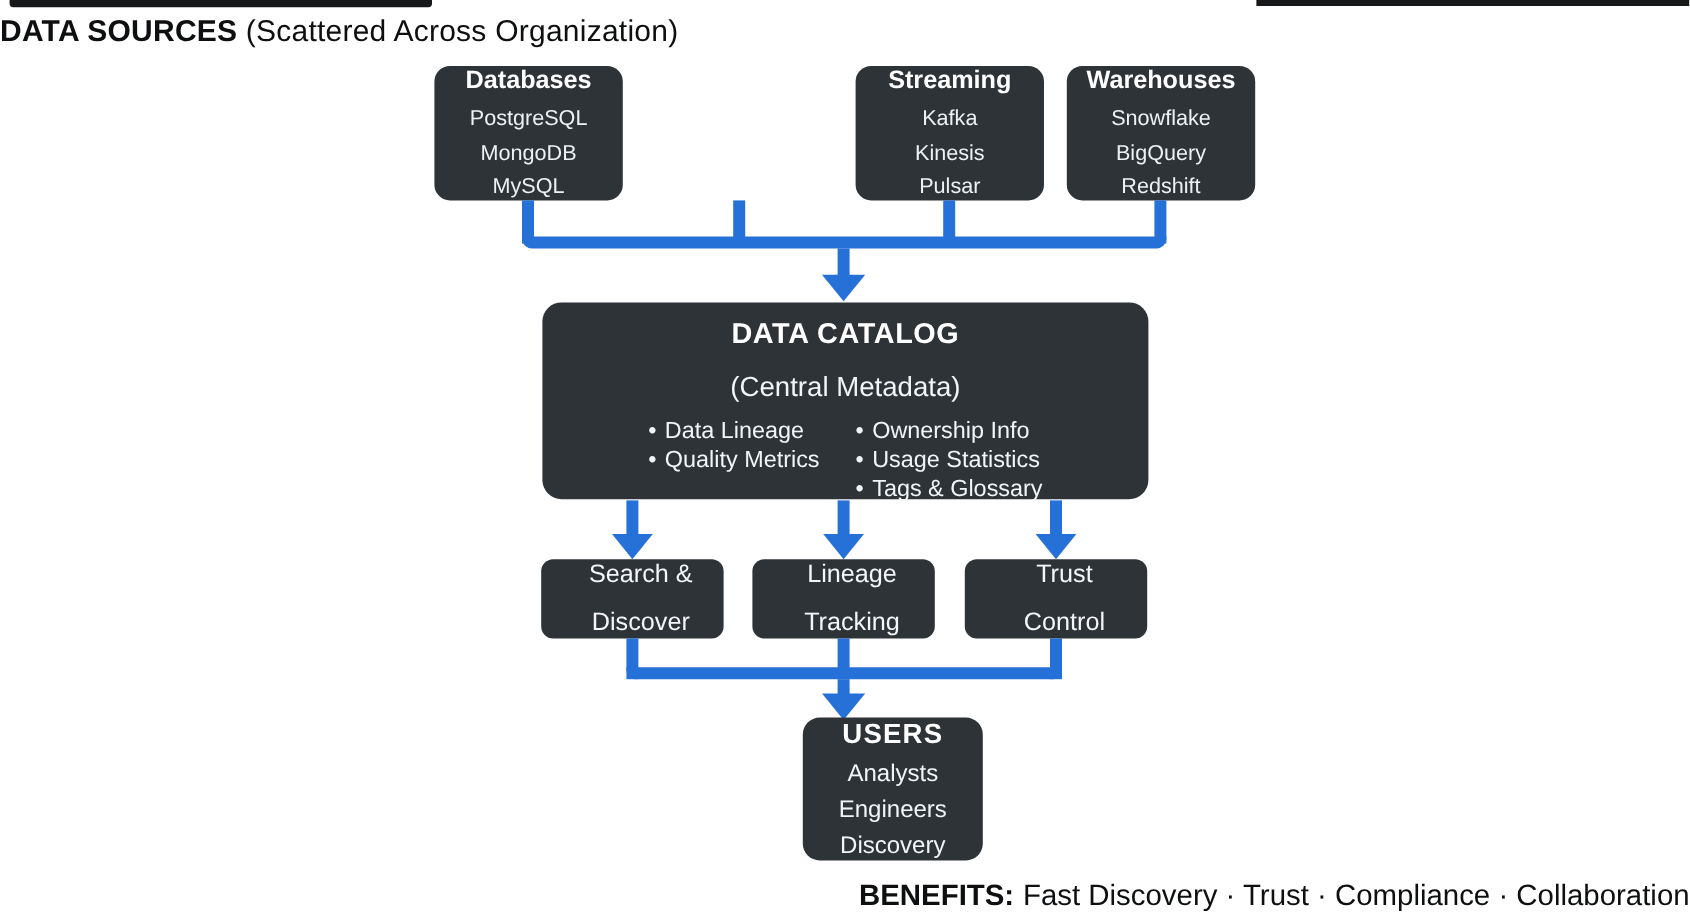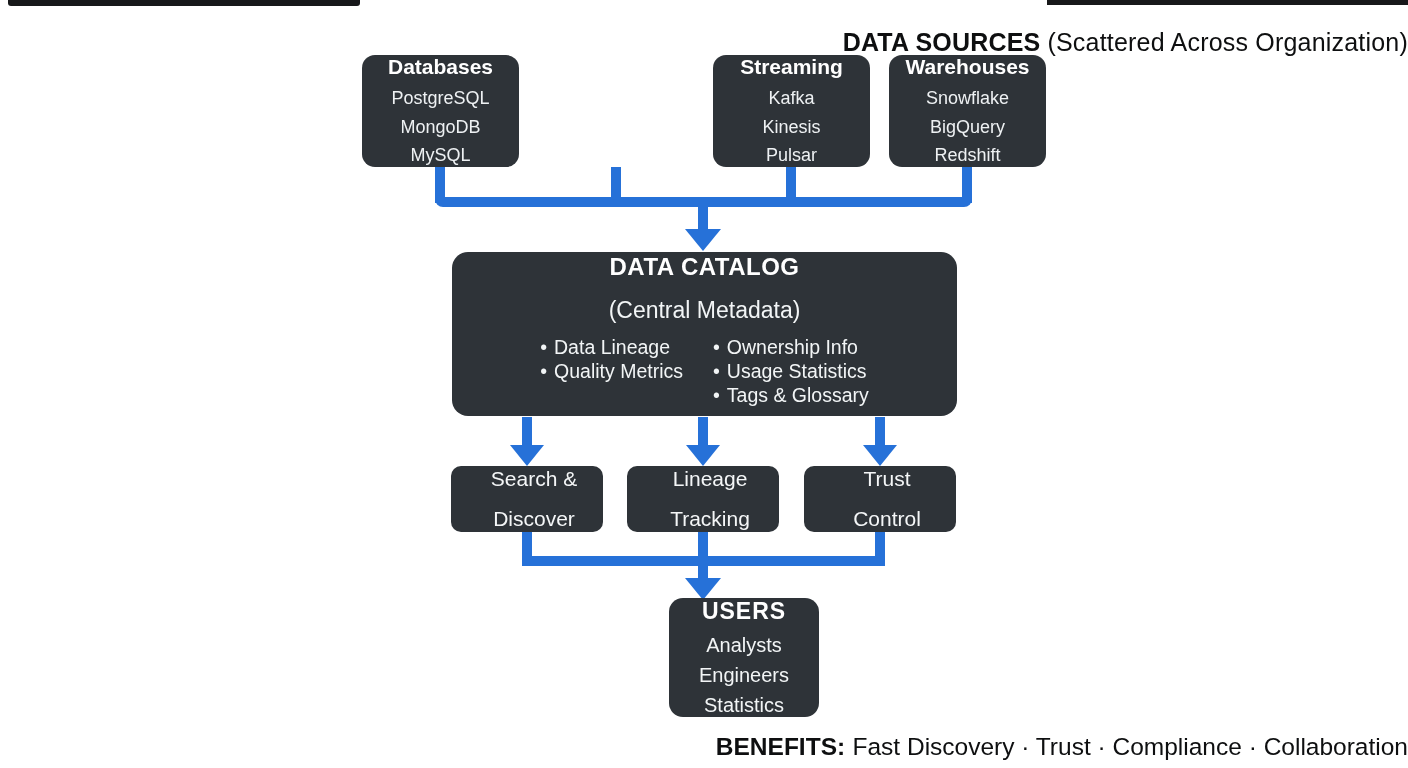--- a/index.html
+++ b/index.html
@@ -12,38 +12,38 @@
     font-family: "Liberation Sans", sans-serif;
     overflow: hidden;
     color: #101213;
   }
   
   .edge-bar { position: absolute; background: #17181a; }
   .edge-bar.left  { left: 8px;    top: 0; width: 352px; height: 6px; border-radius: 0 0 3px 3px; }
   .edge-bar.right { left: 1047px; top: 0; width: 361px; height: 5px; }
 
   .header-line {
-    position: absolute; left: 0; top: 28px; width: 100%;
-    text-align: right; font-size: 25px; color: #0e0f10; letter-spacing: .2px;
+    position: absolute; left: 0; top: 12px; width: 100%;
+    text-align: left; font-size: 25px; color: #0e0f10; letter-spacing: .2px;
   }
   .header-line .strong { font-weight: 700; }
   .header-line .rest   { font-weight: 400; margin-left: .28em; }
 
   .node {
     position: absolute;
     background: #2e3338;
     color: #f2f5f6;
     text-align: center;
     display: flex; flex-direction: column; justify-content: space-between; align-items: center;
   }
   .src-box { top: 55px; width: 157px; height: 112px; border-radius: 13px; }
   .src-title { font-weight: 700; font-size: 21px; color: #ffffff; margin-bottom: 3px; }
   .src-item  { font-size: 18px; line-height: 23px; color: #eef1f3; }
 
-  .catalog-box { left: 452px; top: 252px; width: 505px; height: 164px; border-radius: 16px; justify-content: flex-start; padding-top: 1px; }
+  .catalog-box { left: 452px; top: 252px; width: 505px; height: 164px; border-radius: 16px; justify-content: flex-start; padding-top: 13px; }
   .catalog-title { font-weight: 700; font-size: 24px; color: #ffffff; letter-spacing: .5px; }
   .catalog-subtitle { font-weight: 400; font-size: 23px; margin-top: 16px; }
   .catalog-bullets { display: flex; gap: 30px; margin-top: 11px; }
   .bullet-col { text-align: left; }
   .bullet-row { font-size: 19.5px; line-height: 24px; white-space: nowrap; }
   .bullet-dot { margin-right: 7px; }
 
   .cap-box { top: 466px; width: 152px; height: 66px; border-radius: 10px; padding-left: 14px; }
   .cap-line { font-size: 21px; line-height: 26px; color: #f4f6f7; }
 
@@ -151,20 +151,20 @@
   <div class="vline" style="left:698px; top:532px; height:34px"></div>
   <div class="vline" style="left:875px; top:532px; height:34px"></div>
   <div class="hline" style="left:522px; top:556px; width:363px"></div>
   <div class="vline" style="left:698px; top:566px; height:14px"></div>
   <div class="arrow-head" style="left:685px; top:578px"></div>
 
   <div class="node users-box">
     <div class="users-title">USERS</div>
     <div class="users-item">Analysts</div>
     <div class="users-item">Engineers</div>
-    <div class="users-item">Statistics</div>
+    <div class="users-item">Discovery</div>
   </div>
 
   <div class="footer-line">
     <span class="strong">BENEFITS:</span><span class="rest">Fast Discovery · Trust · Compliance · Collaboration</span>
   </div>
 
 </div>
 
 </body></html>

